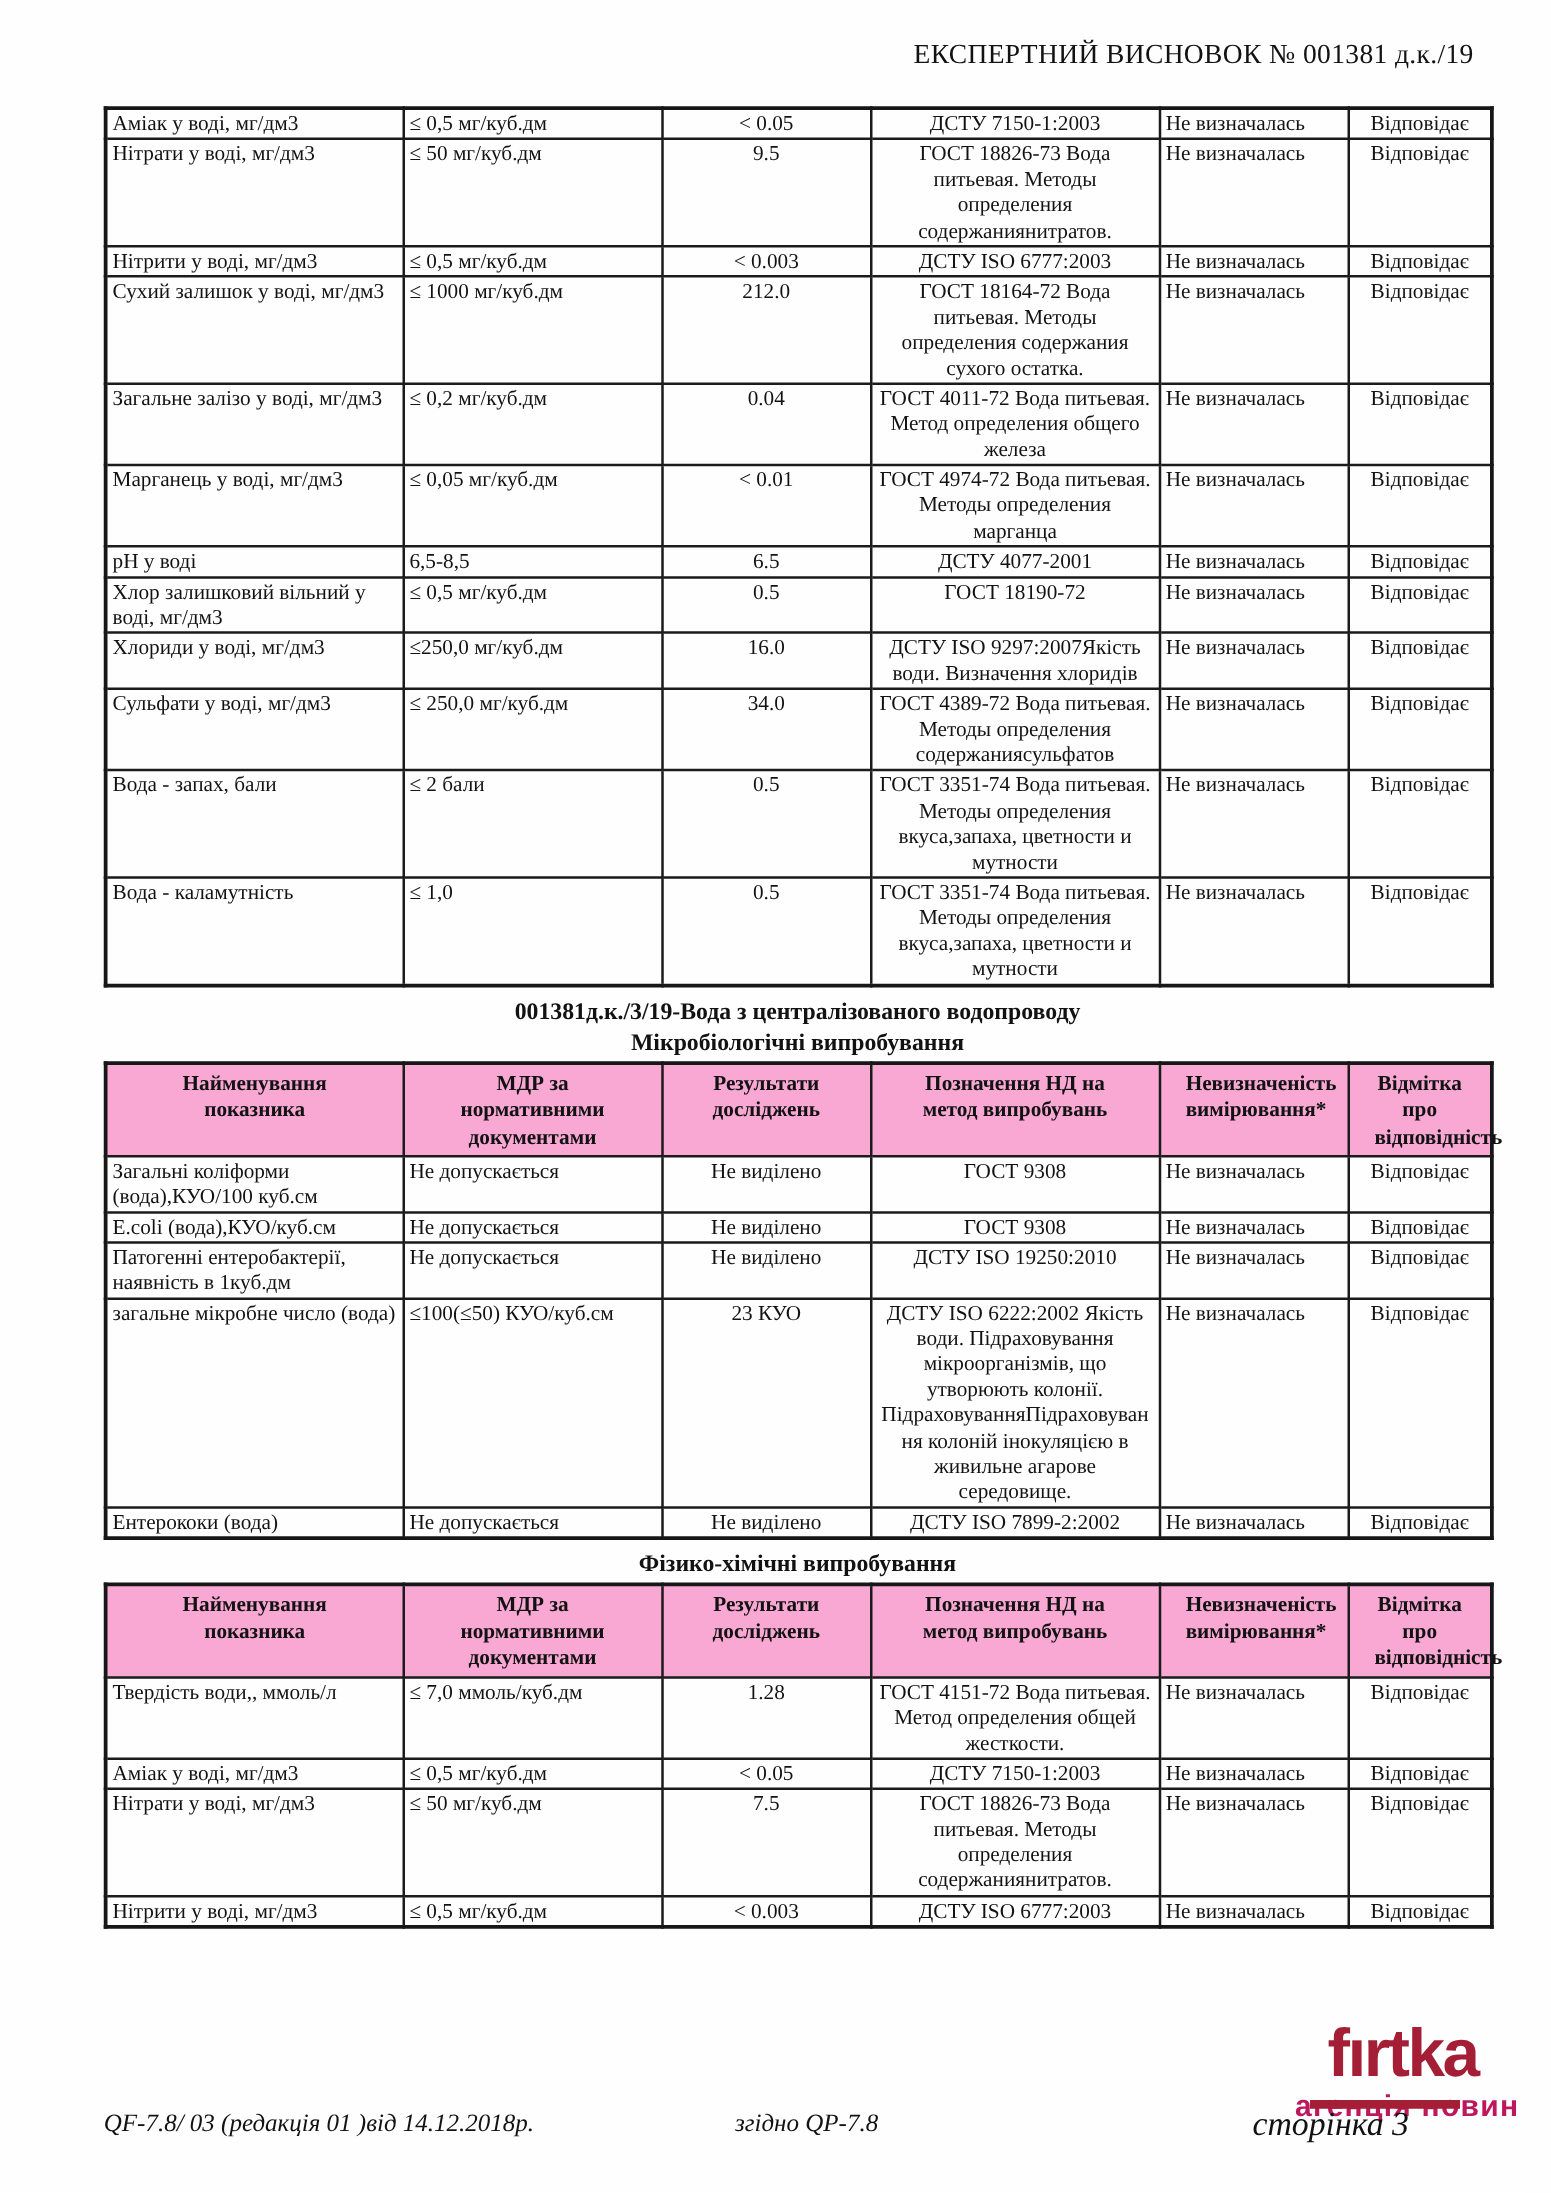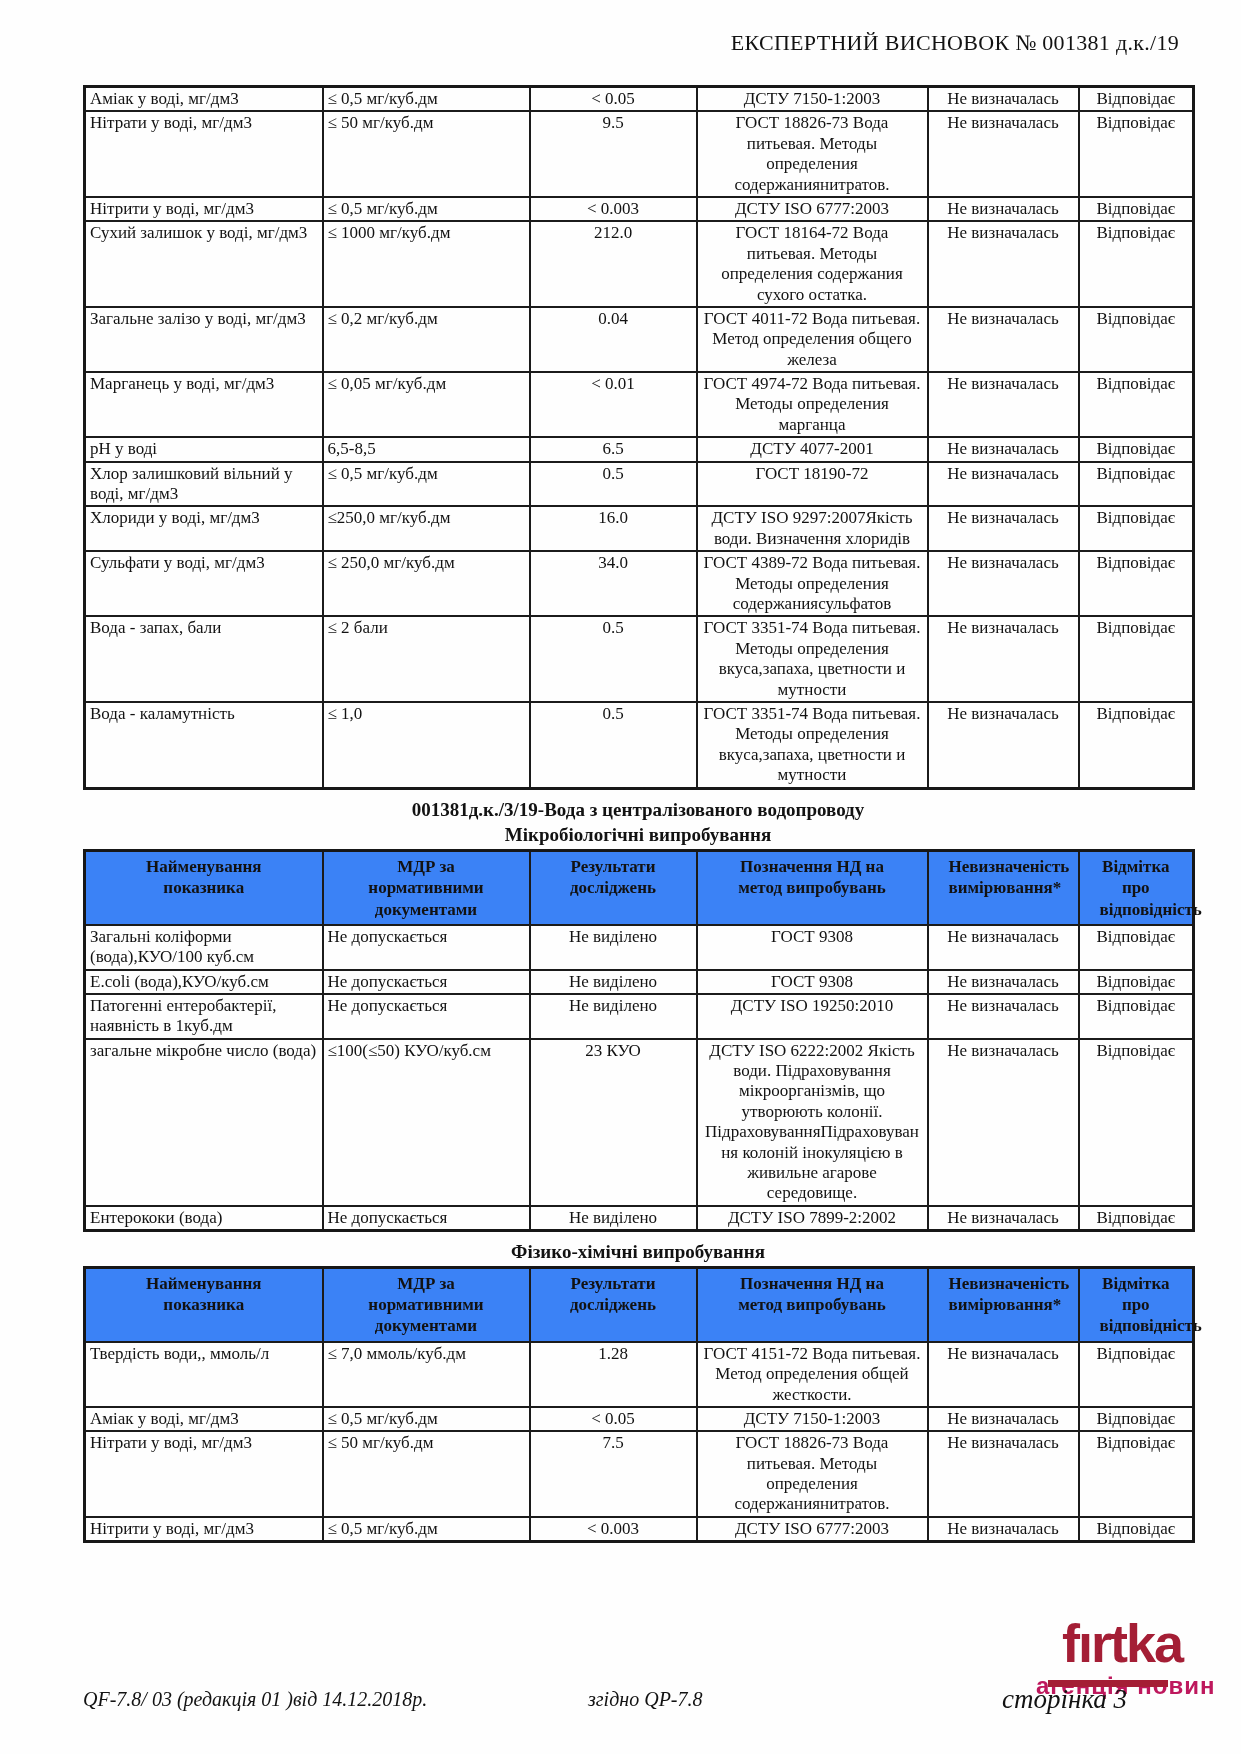--- a/index.html
+++ b/index.html
@@ -25,33 +25,33 @@
     border-collapse:collapse;
     border:3px solid #171717;
   }
   #t1 { margin-top:85px; }
   table.results th, table.results td {
     border:2px solid #1b1b1b;
     font-size:17px;
     vertical-align:top;
   }
   table.results th {
-    background:#3b82f6;
+    background:#f9a8d4;
     font-weight:bold;
     text-align:center;
     white-space:pre-line;
     line-height:1.25;
     padding:4px 20px;
   }
   table.results td { line-height:1.2; padding:1px 4px; }
   td.c0 { text-align:left;  padding:1px 7px; }
   td.c1 { text-align:left;  padding:1px 12px; }
   td.c2 { text-align:center;border-radius:10px; }
   td.c3 { text-align:center; padding:1px 14px; overflow-wrap:break-word; word-break:break-word; }
-  td.c4 { text-align:center; }
+  td.c4 { text-align:left; }
   td.c5 { text-align:center; }
   col.w0{width:238px;} col.w1{width:207px;} col.w2{width:167px;}
   col.w3{width:231px;} col.w4{width:151px;} col.w5{width:115px;}
   .section-title {
     text-align:center; font-weight:bold; font-size:19px;
     margin:8px 0 2px 0; line-height:1.25;
   }
   .section-title.tight { margin-top:2px; }
   .footer-left  { position:absolute; left:83px;  top:1688px; font-style:italic; font-size:20px; z-index:3; }
   .footer-center{ position:absolute; left:588px; top:1688px; font-style:italic; font-size:20px; z-index:3; }

